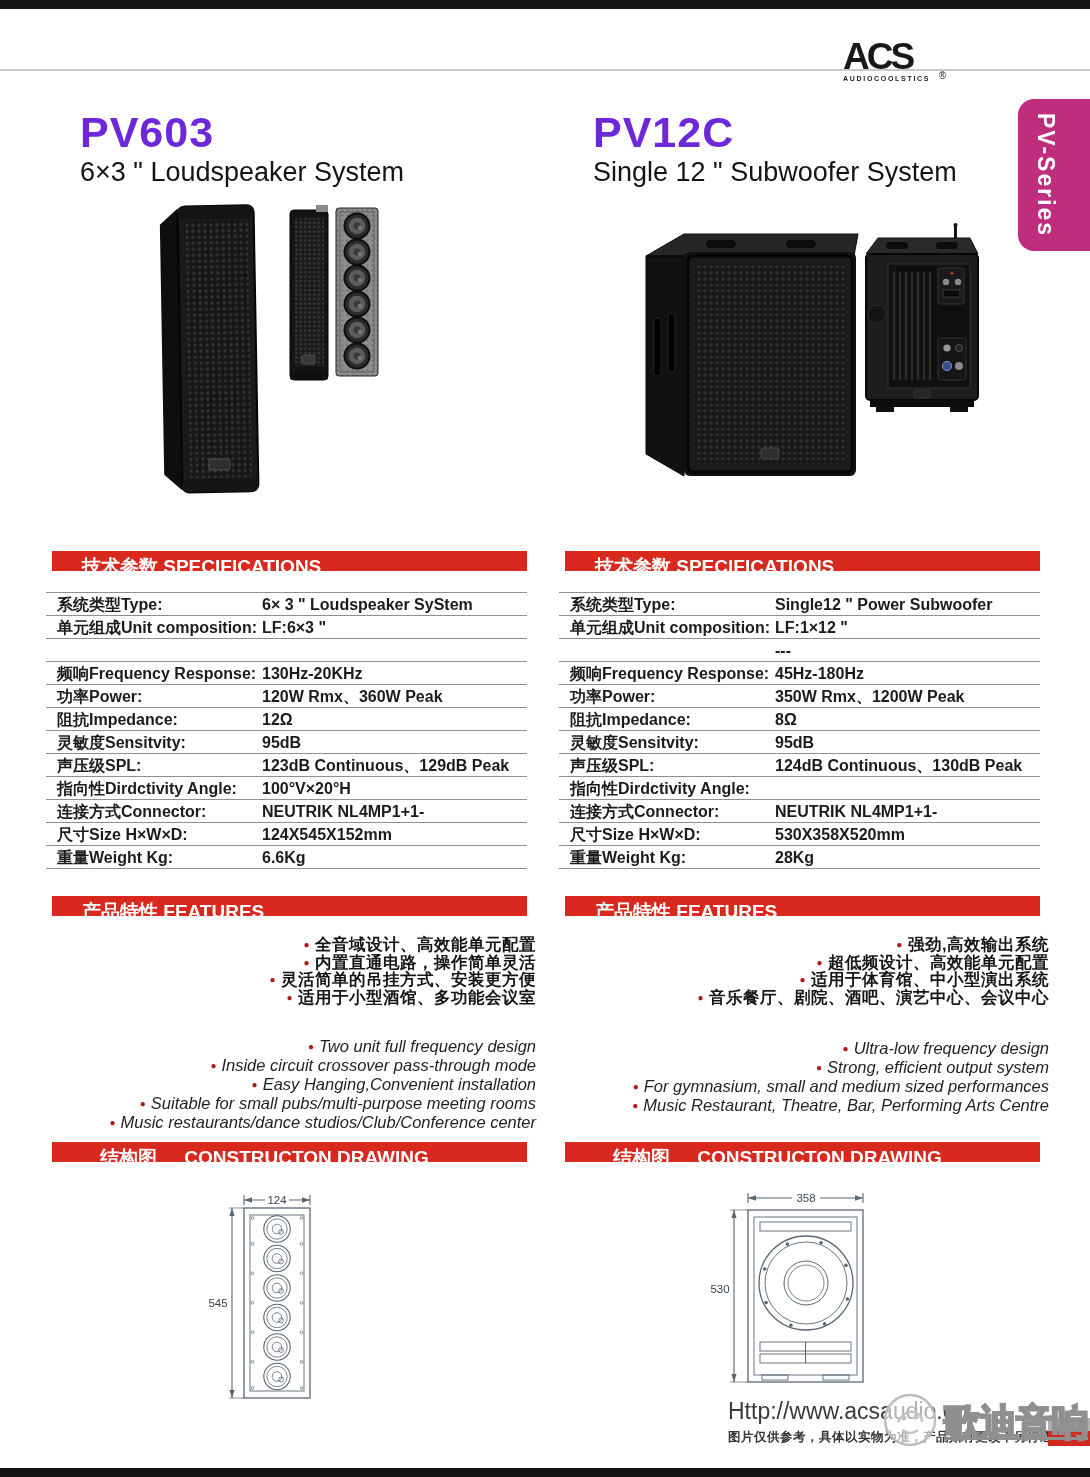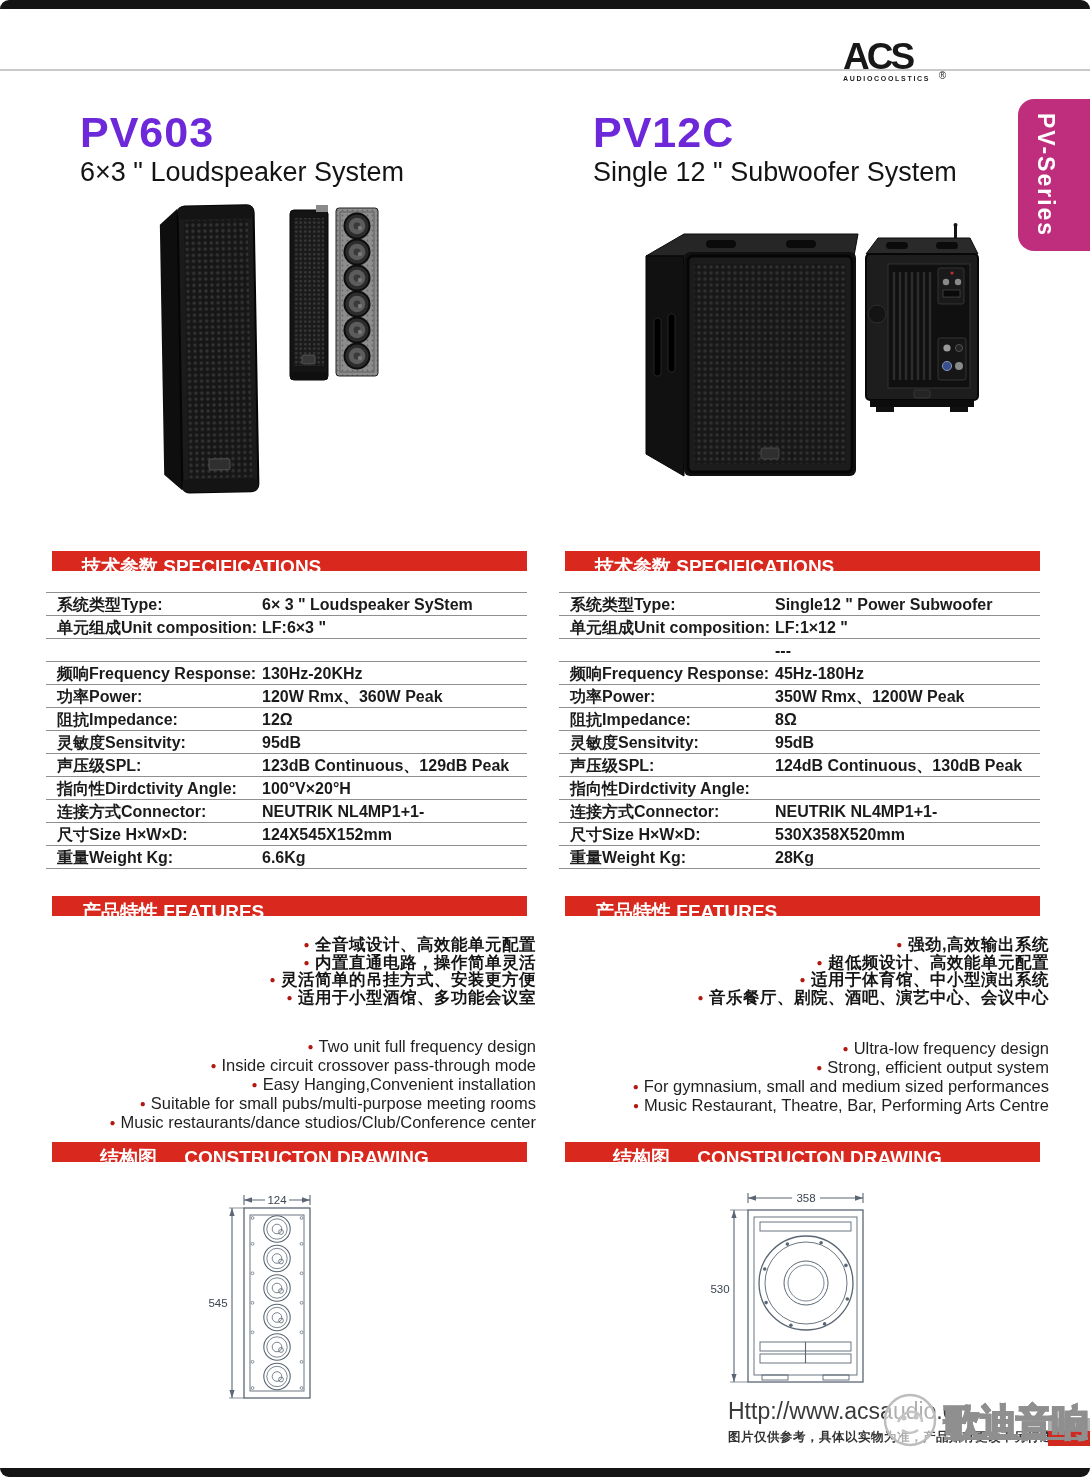--- a/index.html
+++ b/index.html
@@ -1,18 +1,18 @@
 <!DOCTYPE html>
 <html><head>
 <meta charset="utf-8">
 <style>
   * { margin:0; padding:0; box-sizing:border-box; }
   html,body { background:#ffffff; }
   body { font-family:"Liberation Sans", sans-serif; }
-  .page { position:relative; width:1090px; height:1477px; background:#ffffff; overflow:hidden; margin:0 auto;border-radius:9px; }
+  .page { position:relative; width:1090px; height:1477px; background:#ffffff; overflow:hidden; margin:0 auto; }
   .abs { position:absolute; }
 
   .topbar    { left:0; top:0; width:1090px; height:9px; background:#141414; }
   .bottombar { left:0; top:1468px; width:1090px; height:9px; background:#141414; }
   .hairline  { left:0; top:69px; width:1090px; height:2px; background:#c9c9c9; }
 
   
   .logo { left:843px; top:40px; width:115px; height:52px; }
   .logo-text { font-size:37px; font-weight:700; letter-spacing:-3px; color:#181818; line-height:34px; }
   .logo-sub  { font-size:7px; font-weight:700; letter-spacing:1.7px; color:#1c1c1c; margin-top:1px; }
@@ -40,21 +40,21 @@
 
   .spec-table { position:absolute; left:46px; top:592px; width:481px; border-top:1px solid #8f8f8f; }
   .spec-row   { position:relative; height:23px; border-bottom:1px solid #8f8f8f; }
   .spec-label { position:absolute; left:11px; top:0; line-height:23px; font-size:16px; font-weight:700; color:#1b1b1b; white-space:nowrap; }
   .spec-value { position:absolute; left:216px; top:0; line-height:23px; font-size:16px; font-weight:700; color:#1b1b1b; white-space:nowrap; }
 
   .features { position:absolute; left:54px; top:936px; width:482px; list-style:none; }
   .features li { white-space:nowrap;text-align:right; }
   .features li::before { content:"\25CF"; color:#b01810; font-size:10px; margin-right:5px; vertical-align:2px; }
   .feat-zh li { font-size:16.5px; font-weight:700; line-height:17.5px; color:#151515; letter-spacing:0.5px; }
-  .feat-en { margin-top:10px; }
+  .feat-en { margin-top:10px;font-style:italic; }
   .feat-en li { font-size:16.5px; font-weight:400; line-height:19px; color:#1f1f1f; }
 
   .product-art { position:absolute; }
   .p603 { left:150px; top:198px; width:250px; height:300px; }
   .p12c { left:105px; top:222px; width:380px; height:260px; }
   .d603 { left:192px; top:1184px; width:175px; height:232px; }
   .d12c { left:187px; top:1184px; width:210px; height:225px; }
 
   
   .footer-url        { left:728px; top:1398px; font-size:23px; color:#3a3a3a; }

